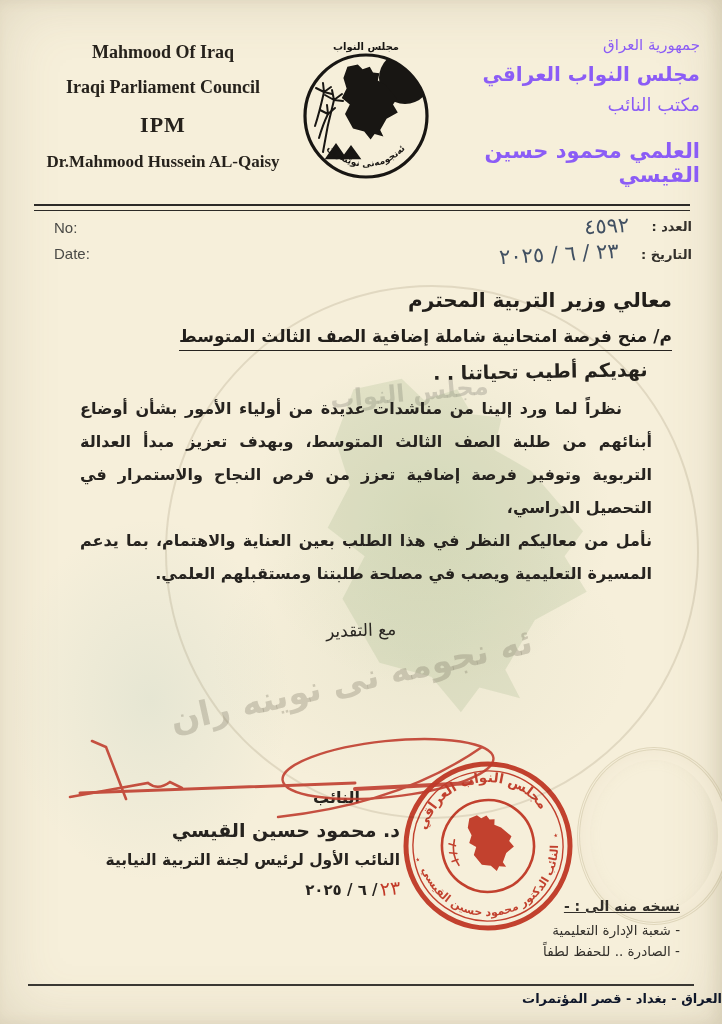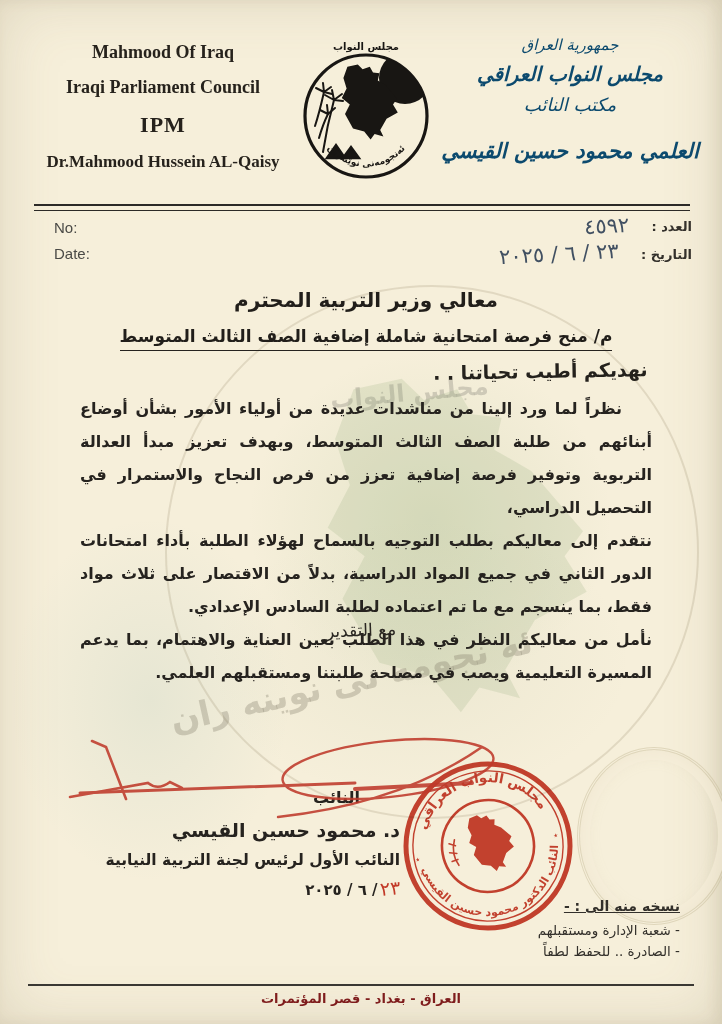--- a/index.html
+++ b/index.html
@@ -16,41 +16,41 @@
       radial-gradient(200px 260px at 150px 700px, rgba(115,165,160,.12), rgba(115,165,160,0) 70%),
       radial-gradient(300px 200px at 420px 660px, rgba(150,170,130,.10), rgba(150,170,130,0) 70%);
   }
   .abs{position:absolute;}
   
   .hdr-en{left:28px;top:42px;width:270px;text-align:center;z-index:10;
     font-family:"Liberation Serif",serif;font-weight:bold;color:#26221c;}
   .hdr-en .l{margin-bottom:14px;font-size:18px;}
   .hdr-en .l3{font-size:22px;letter-spacing:1px;}
   .hdr-en .l4{font-size:17px;margin-bottom:0;}
-  .hdr-ar{right:22px;top:36px;width:260px;text-align:center;z-index:10;color:#0c4a6e;direction:rtl;font-style:italic;}
+  .hdr-ar{right:22px;top:36px;width:260px;text-align:right;z-index:10;color:#8b5cf6;direction:rtl;}
   .hdr-ar .a1{font-size:15px;margin-bottom:8px;}
   .hdr-ar .a2{font-size:20px;font-weight:bold;margin-bottom:8px;}
   .hdr-ar .a3{font-size:18px;margin-bottom:24px;}
   .hdr-ar .a4{font-size:21px;font-weight:bold;}
   .logo{left:293px;top:34px;width:146px;height:156px;z-index:10;}
   
   .rule-top{left:34px;top:204px;width:656px;height:4px;z-index:10;
     border-top:2.5px solid #2c2a27;border-bottom:1.5px solid #2c2a27;}
   .rule-bottom{left:28px;top:984px;width:666px;height:0;border-top:2px solid #3a3833;z-index:10;}
   
   .ref-en{left:54px;top:219px;z-index:10;font-family:"Liberation Sans",sans-serif;
     color:#4a4a46;font-size:15px;}
   .ref-en .dl{margin-top:9px;}
   .ref-ar{right:30px;top:214px;z-index:10;direction:rtl;text-align:right;}
   .ref-line{display:flex;direction:rtl;align-items:center;margin-bottom:4px;justify-content:flex-start;}
   .ref-label{font-size:13px;font-weight:bold;color:#33302b;white-space:nowrap;}
   .pen{color:#415062;font-size:21px;white-space:nowrap;transform:rotate(-3deg);
     margin-left:4px;margin-right:22px;font-weight:400;}
   
-  .title-block{left:60px;right:50px;top:288px;text-align:center;z-index:10;direction:rtl;}
+  .title-block{left:60px;right:50px;top:288px;z-index:10;direction:rtl;}
   .recipient{font-size:20px;font-weight:bold;color:#211e1a;}
   .subject{display:inline-block;margin-top:14px;font-size:17px;font-weight:bold;
     border-bottom:1.6px solid #26231f;padding-bottom:4px;color:#211e1a;}
   .greeting{right:74px;top:360px;z-index:10;font-size:19px;font-weight:bold;direction:rtl;
     transform:rotate(-1deg);color:#24211c;}
   .body-text{left:80px;right:70px;top:392px;z-index:10;direction:rtl;text-align:justify;
     font-size:16px;font-weight:bold;line-height:33px;color:#26231f;}
   .body-text p{margin:0;}
   .body-text p.indent{text-indent:30px;}
   .closing{left:326px;top:620px;z-index:10;font-size:17px;direction:rtl;
@@ -75,22 +75,22 @@
   .sig-role{font-size:15.5px;font-weight:bold;margin-bottom:8px;}
   .sig-date{font-size:15px;font-weight:bold;direction:rtl;}
   .sig-date .day{color:#c23a28;font-size:19px;font-weight:400;display:inline-block;
     transform:rotate(-6deg);margin-left:2px;}
   .stamp{left:398px;top:756px;width:180px;height:180px;z-index:32;transform:rotate(-10deg);
     opacity:.93;mix-blend-mode:multiply;}
   
   .copies{right:42px;top:898px;z-index:10;direction:rtl;text-align:right;color:#33302b;}
   .copies .head{font-size:14px;font-weight:bold;text-decoration:underline;margin-bottom:8px;}
   .copies .item{font-size:13.5px;margin-bottom:5px;}
-  .footer-text{left:0;right:0;top:991px;text-align:center;z-index:10;font-size:13px;
-    font-weight:bold;color:#7f1d1d;direction:rtl;}
+  .footer-text{left:0;right:0;top:991px;z-index:10;font-size:13px;
+    font-weight:bold;color:#0f172a;direction:rtl;}
 </style>
 </head>
 <body>
 
 <div id="page">
 
   <div class="abs wm-circle"></div>
   <div class="abs wm-ghost">مجلس النواب</div>
   <svg class="abs wm-map" width="370" height="355" viewBox="0 0 100 100" preserveAspectRatio="none">
     <path d="M28 6 L41 3 L47 9 L56 6 L60 13 L68 14 L66 23 L76 29 L90 46 L85 53 L91 63 L77 71 L69 85 L73 93 L62 90 L57 97 L49 87 L35 83 L25 65 L31 53 L21 45 L27 33 L23 20 Z" fill="rgba(130,158,108,0.17)"></path>
@@ -161,21 +161,20 @@
 
   <div class="abs title-block">
     <div class="recipient">معالي وزير التربية المحترم</div>
     <div><span class="subject">م/ منح فرصة امتحانية شاملة إضافية الصف الثالث المتوسط</span></div>
   </div>
 
   <div class="abs greeting">نهديكم أطيب تحياتنا . .</div>
 
   <div class="abs body-text">
     <p class="indent">نظراً لما ورد إلينا من مناشدات عديدة من أولياء الأمور بشأن أوضاع أبنائهم من طلبة الصف الثالث المتوسط، وبهدف تعزيز مبدأ العدالة التربوية وتوفير فرصة إضافية تعزز من فرص النجاح والاستمرار في التحصيل الدراسي،</p>
-    <p>نتقدم إلى معاليكم بطلب التوجيه بالسماح لهؤلاء الطلبة بأداء امتحانات الدور الثاني في جميع المواد الدراسية، بدلاً من الاقتصار على ثلاث مواد فقط، بما ينسجم مع ما تم اعتماده لطلبة السادس الإعدادي.</p>
     <p>نأمل من معاليكم النظر في هذا الطلب بعين العناية والاهتمام، بما يدعم المسيرة التعليمية ويصب في مصلحة طلبتنا ومستقبلهم العلمي.</p>
   </div>
 
   <div class="abs closing">مع التقدير</div>
 
   <svg class="abs sig-svg" viewBox="0 0 450 105">
     <g stroke="#bf3a2b" fill="none" stroke-linecap="round" opacity="0.88">
       <path d="M42 8 L56 14 L76 66" stroke-width="2.6"></path>
       <path d="M20 64 L98 50 Q108 58 120 49 L132 55" stroke-width="2.6"></path>
       <path d="M30 60 L305 50" stroke-width="3"></path>
@@ -214,20 +213,20 @@
     </text>
     <text font-size="11" font-weight="bold" fill="#c53726">
       <textPath href="#stampBottomArc" startOffset="50%" text-anchor="middle">النائب الدكتور محمود حسين القيسي</textPath>
     </text>
     <text x="16" y="94" font-size="9" fill="#c53726">٭</text>
     <text x="156" y="94" font-size="9" fill="#c53726">٭</text>
   </svg>
 
   <div class="abs copies">
     <div class="head">نسخه منه الى : -</div>
-    <div class="item">- شعبة الإدارة ومستقبلهم</div>
+    <div class="item">- شعبة الإدارة التعليمية</div>
     <div class="item">- الصادرة .. للحفظ لطفاً</div>
   </div>
 
   <div class="abs rule-bottom"></div>
   <div class="abs footer-text">العراق - بغداد - قصر المؤتمرات</div>
 
 </div>
 
 </body></html>

